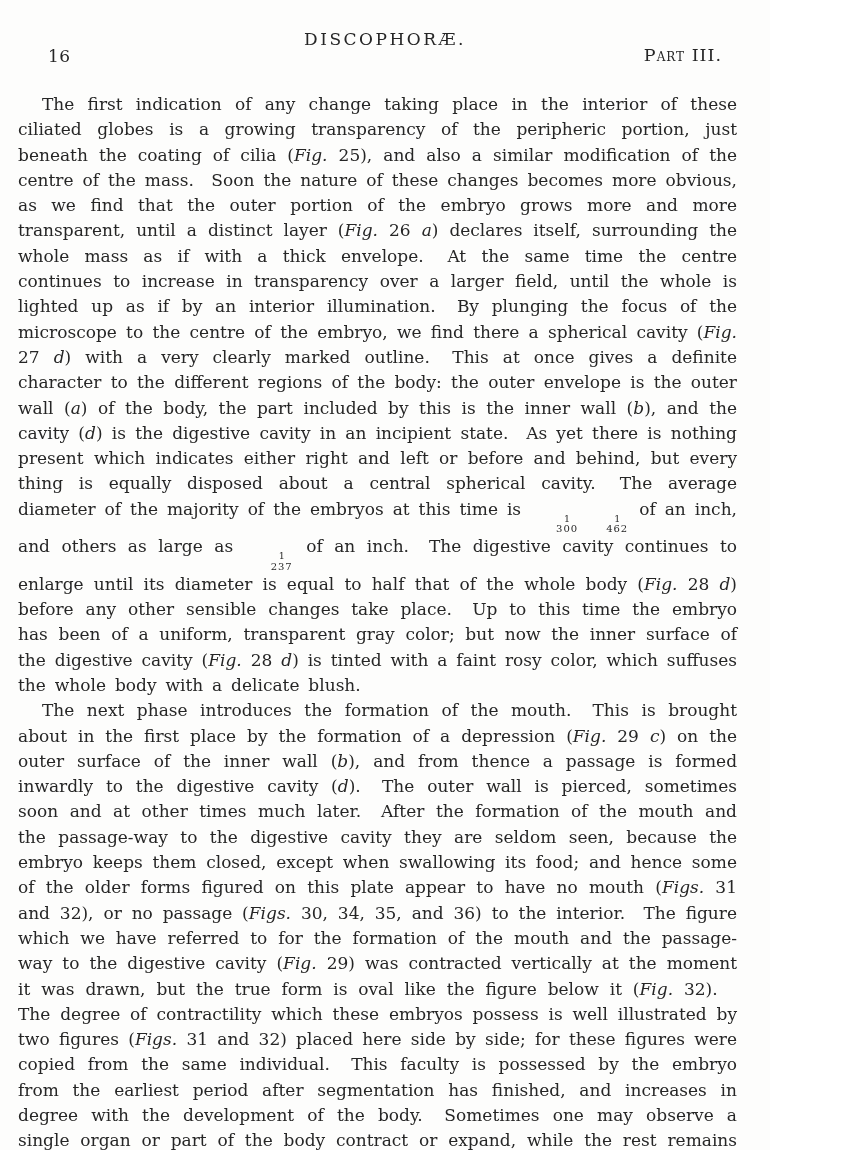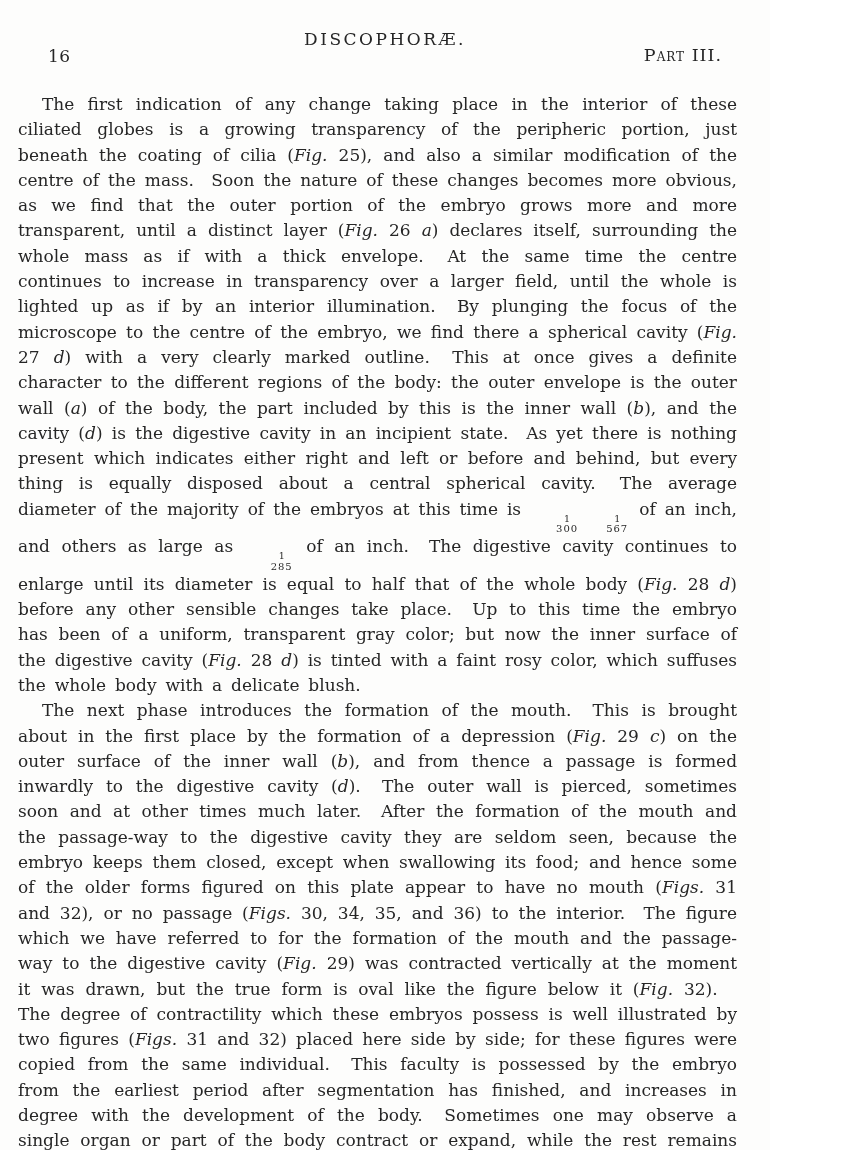--- a/index.html
+++ b/index.html
@@ -94,20 +94,20 @@
     <span class="page-number">16</span>
     <span class="running-title">DISCOPHORÆ.</span>
     <span class="part-label">Part III.</span>
   </div>
   <div class="page-body">
       <p><span>The first indication of any change taking place in the interior of these ciliated globes is a growing transparency of the peripheric portion, just beneath the coating of cilia (</span><i>Fig.</i><span> 25), and also a similar modification of the centre of the mass.  Soon the nature of these changes becomes more obvious, as we find that the outer portion of the embryo grows more and more transparent, until a distinct layer (</span><i>Fig.</i><span> 26 </span><i>a</i><span>) declares itself, surrounding the whole mass as if with a thick envelope.  At the same time the centre continues to increase in transparency over a larger field, until the whole is lighted up as if by an interior illumination.  By plunging the focus of the microscope to the centre of the embryo, we find there a spherical cavity (</span><i>Fig.</i><span> 27 </span><i>d</i><span>) with a very clearly marked outline.  This at once gives a definite character to the different regions of the body: the outer envelope is the outer wall (</span><i>a</i><span>) of the body, the part included by this is the inner wall (</span><i>b</i><span>), and the cavity (</span><i>d</i><span>) is the digestive cavity in an incipient state.  As yet there is nothing present which indicates either right and left or before and behind, but every thing is equally disposed about a central spherical cavity.  The average diameter of the majority of the embryos at this time is </span><span class="frac">
           <span class="num">1</span>
           <span class="den">300</span>
         </span><span class="frac">
           <span class="num">1</span>
-          <span class="den">567</span>
+          <span class="den">462</span>
         </span><span> of an inch, and others as large as </span><span class="frac">
           <span class="num">1</span>
-          <span class="den">285</span>
+          <span class="den">237</span>
         </span><span> of an inch.  The digestive cavity continues to enlarge until its diameter is equal to half that of the whole body (</span><i>Fig.</i><span> 28 </span><i>d</i><span>) before any other sensible changes take place.  Up to this time the embryo has been of a uniform, transparent gray color; but now the inner surface of the digestive cavity (</span><i>Fig.</i><span> 28 </span><i>d</i><span>) is tinted with a faint rosy color, which suffuses the whole body with a delicate blush.</span></p>
       <p><span>The next phase introduces the formation of the mouth.  This is brought about in the first place by the formation of a depression (</span><i>Fig.</i><span> 29 </span><i>c</i><span>) on the outer surface of the inner wall (</span><i>b</i><span>), and from thence a passage is formed inwardly to the digestive cavity (</span><i>d</i><span>).  The outer wall is pierced, sometimes soon and at other times much later.  After the formation of the mouth and the passage-way to the digestive cavity they are seldom seen, because the embryo keeps them closed, except when swallowing its food; and hence some of the older forms figured on this plate appear to have no mouth (</span><i>Figs.</i><span> 31 and 32), or no passage (</span><i>Figs.</i><span> 30, 34, 35, and 36) to the interior.  The figure which we have referred to for the formation of the mouth and the passage-way to the digestive cavity (</span><i>Fig.</i><span> 29) was contracted vertically at the moment it was drawn, but the true form is oval like the figure below it (</span><i>Fig.</i><span> 32).  The degree of contractility which these embryos possess is well illustrated by two figures (</span><i>Figs.</i><span> 31 and 32) placed here side by side; for these figures were copied from the same individual.  This faculty is possessed by the embryo from the earliest period after segmentation has finished, and increases in degree with the development of the body.  Sometimes one may observe a single organ or part of the body contract or expand, while the rest remains immovable;</span></p>
     </div>
 </div>
 
 </body></html>

